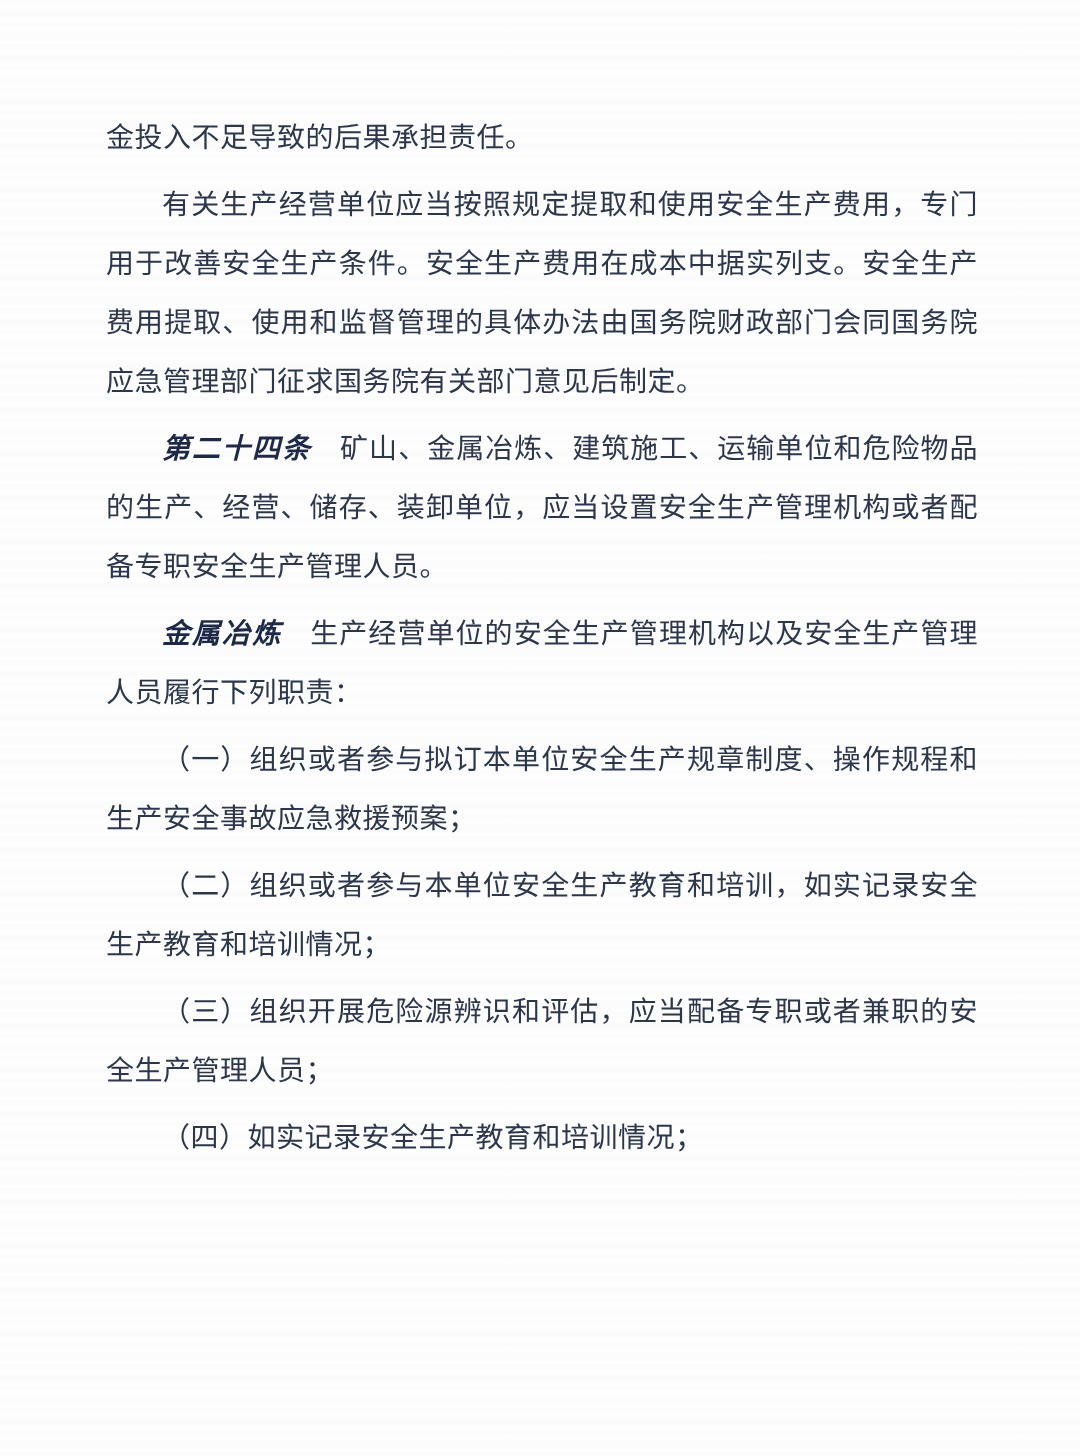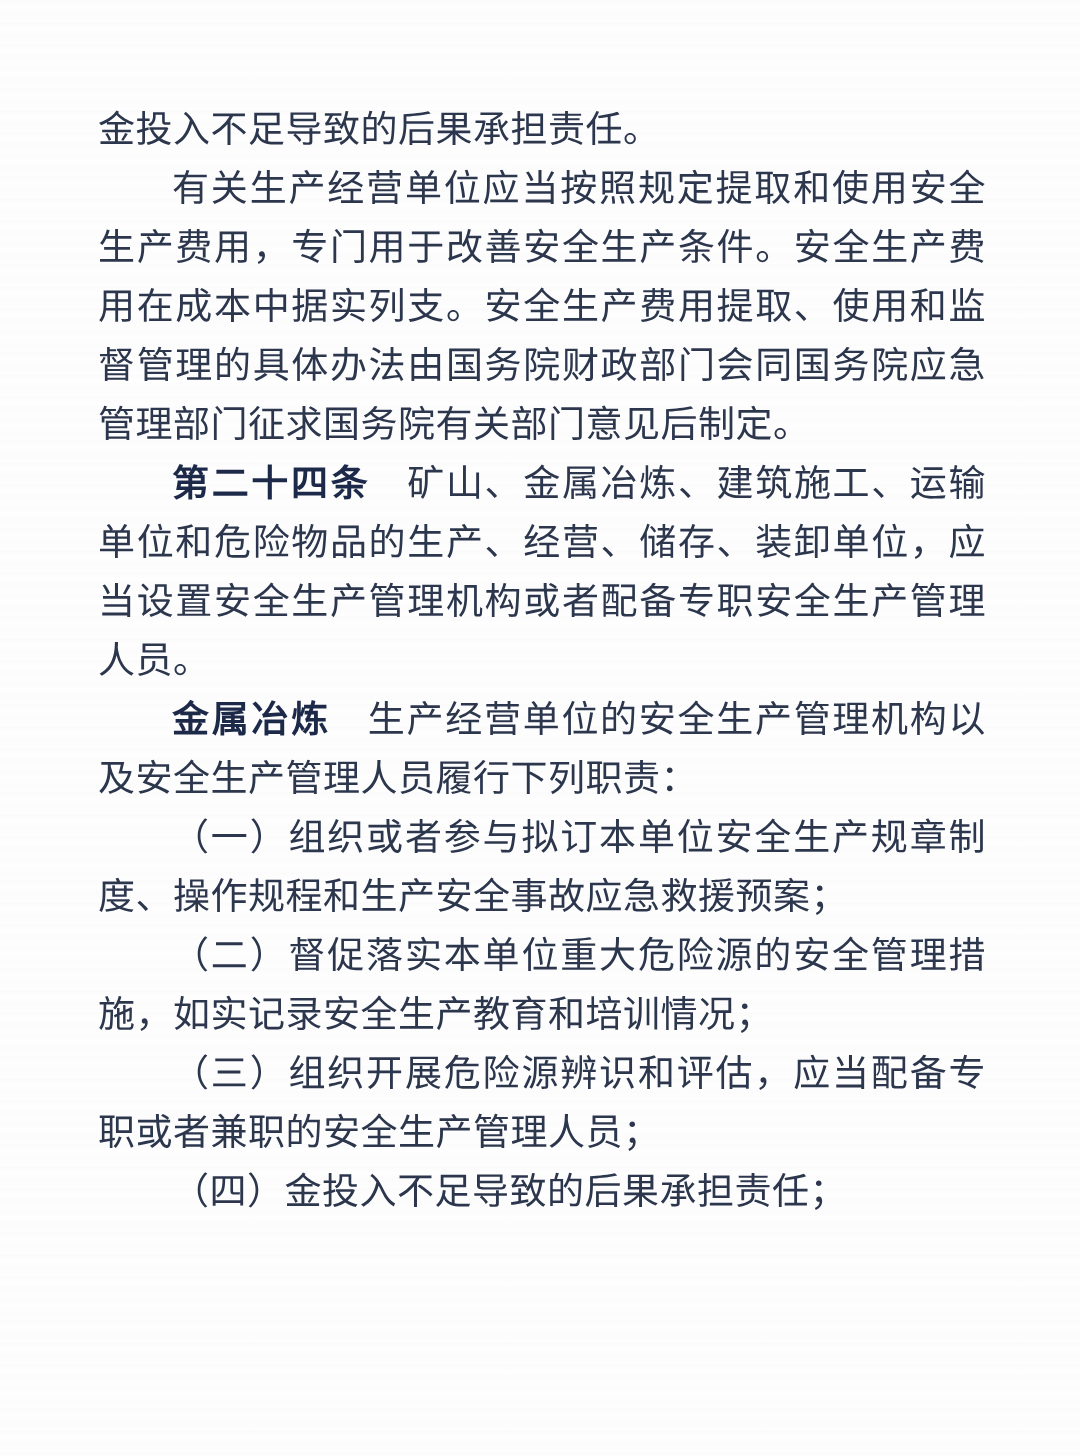--- a/index.html
+++ b/index.html
@@ -27,59 +27,60 @@
     );
     pointer-events: none;
   }
   .page-content {
     position: absolute;
     left: 98px;
     top: 100px;
     width: 888px;
   }
   p.para {
-    margin: 0;
+    margin: 8px;
     padding: 0;
-    font-size: 37px;
+    font-size: 28px;
     line-height: 59px;
     text-align: justify;
     text-justify: inter-ideograph;
     letter-spacing: 0.5px;
     color: #2c374e;
     text-indent: 2em;
     word-break: break-all;
   }
   p.para.continuation {
     text-indent: 0;
   }
   b.article-no {
     font-family: "Liberation Sans", sans-serif;
     font-weight: 700;
     color: #1d2949;
     margin-right: 1em;
     letter-spacing: 1.5px;
+    font-style: italic;
   }
 </style>
 </head>
 <body>
 
 <div class="scan-texture"></div>
 
 <div class="page-content">
 
   <p class="para continuation">金投入不足导致的后果承担责任。</p>
 
   <p class="para">有关生产经营单位应当按照规定提取和使用安全生产费用，专门用于改善安全生产条件。安全生产费用在成本中据实列支。安全生产费用提取、使用和监督管理的具体办法由国务院财政部门会同国务院应急管理部门征求国务院有关部门意见后制定。</p>
 
   <p class="para article"><b class="article-no">第二十四条</b><span>矿山、金属冶炼、建筑施工、运输单位和危险物品的生产、经营、储存、装卸单位，应当设置安全生产管理机构或者配备专职安全生产管理人员。</span></p>
 
 
   <p class="para article"><b class="article-no">金属冶炼</b><span>生产经营单位的安全生产管理机构以及安全生产管理人员履行下列职责：</span></p>
 
   <p class="para">（一）组织或者参与拟订本单位安全生产规章制度、操作规程和生产安全事故应急救援预案；</p>
 
-  <p class="para">（二）督促落实本单位重大危险源的安全管理措施，如实记录安全生产教育和培训情况；</p>
+  <p class="para">（二）组织或者参与本单位安全生产教育和培训，如实记录安全生产教育和培训情况；</p>
 
   <p class="para">（三）组织开展危险源辨识和评估，应当配备专职或者兼职的安全生产管理人员；</p>
 
-  <p class="para">（四）金投入不足导致的后果承担责任；</p>
+  <p class="para">（四）如实记录安全生产教育和培训情况；</p>
 
 </div>
 
 </body></html>

